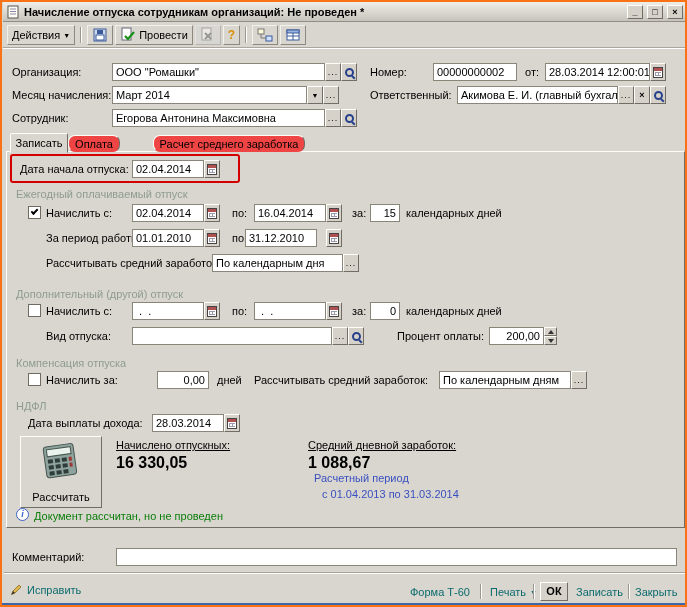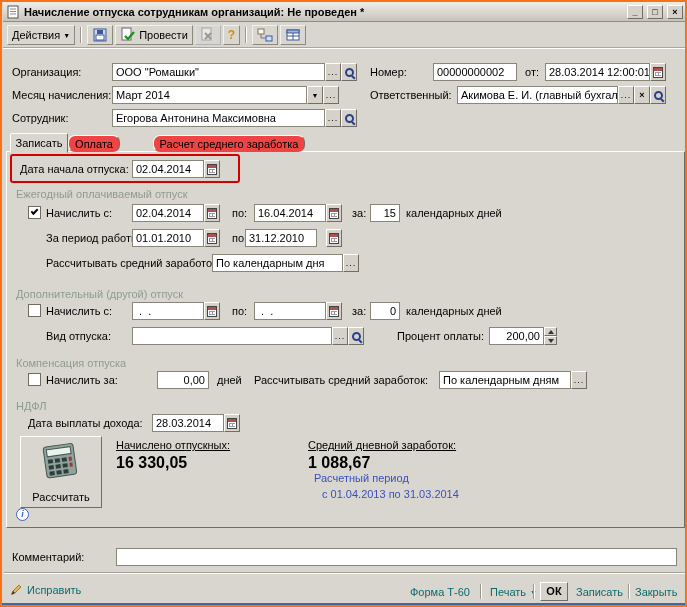--- a/index.html
+++ b/index.html
@@ -308,20 +308,21 @@
   </div>
 
   <span class="lbl u" style="left:114px;top:437px;">Начислено отпускных:</span>
   <span class="bigval" style="left:114px;top:452px;">16 330,05</span>
   <span class="lbl u" style="left:306px;top:437px;">Средний дневной заработок:</span>
   <span class="bigval" style="left:306px;top:452px;">1 088,67</span>
   <span class="link" style="left:312px;top:470px;">Расчетный период</span>
   <span class="link" style="left:320px;top:486px;">с 01.04.2013 по 31.03.2014</span>
 
   <span class="infoico" style="left:14px;top:506px;">i</span>
+  <span class="status" style="left:32px;top:508px;">Документ рассчитан, но не проведен</span>
 
   <span class="lbl" style="left:10px;top:549px;">Комментарий:</span>
   <span class="field" style="left:114px;top:546px;width:561px;"></span>
 
   <div class="botline"></div>
   <span class="footlink" style="left:8px;top:581px;">
     <svg width="13" height="13">
         <path d="M1.5 11.5 L3 8 L9 2 L11 4 L5 10 Z" fill="#e0b64e" stroke="#8a6d20" stroke-width="0.8"></path>
         <path d="M1.5 11.5 L3 8 L5 10 Z" fill="#333"></path>
       </svg>

